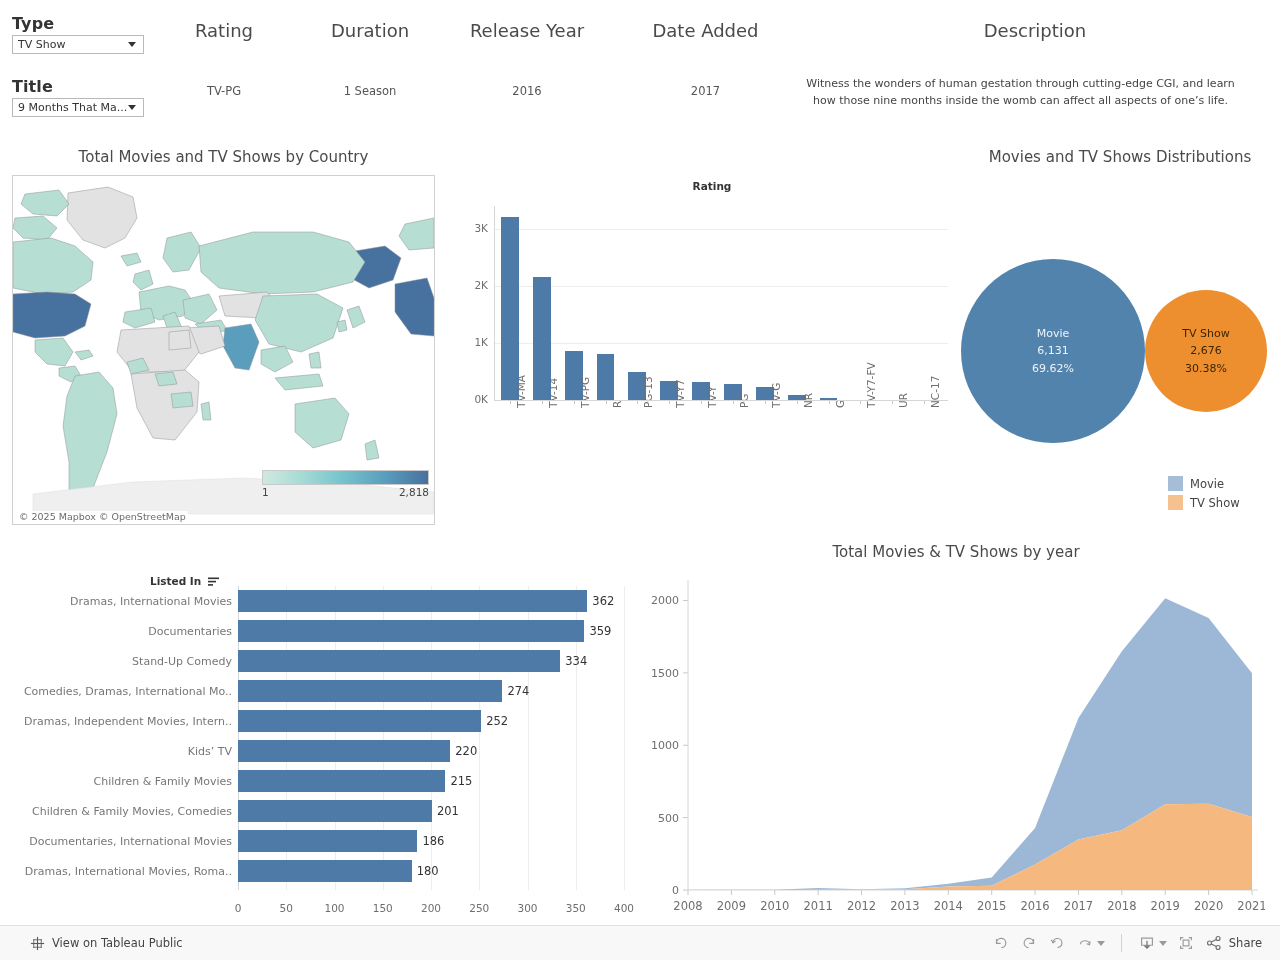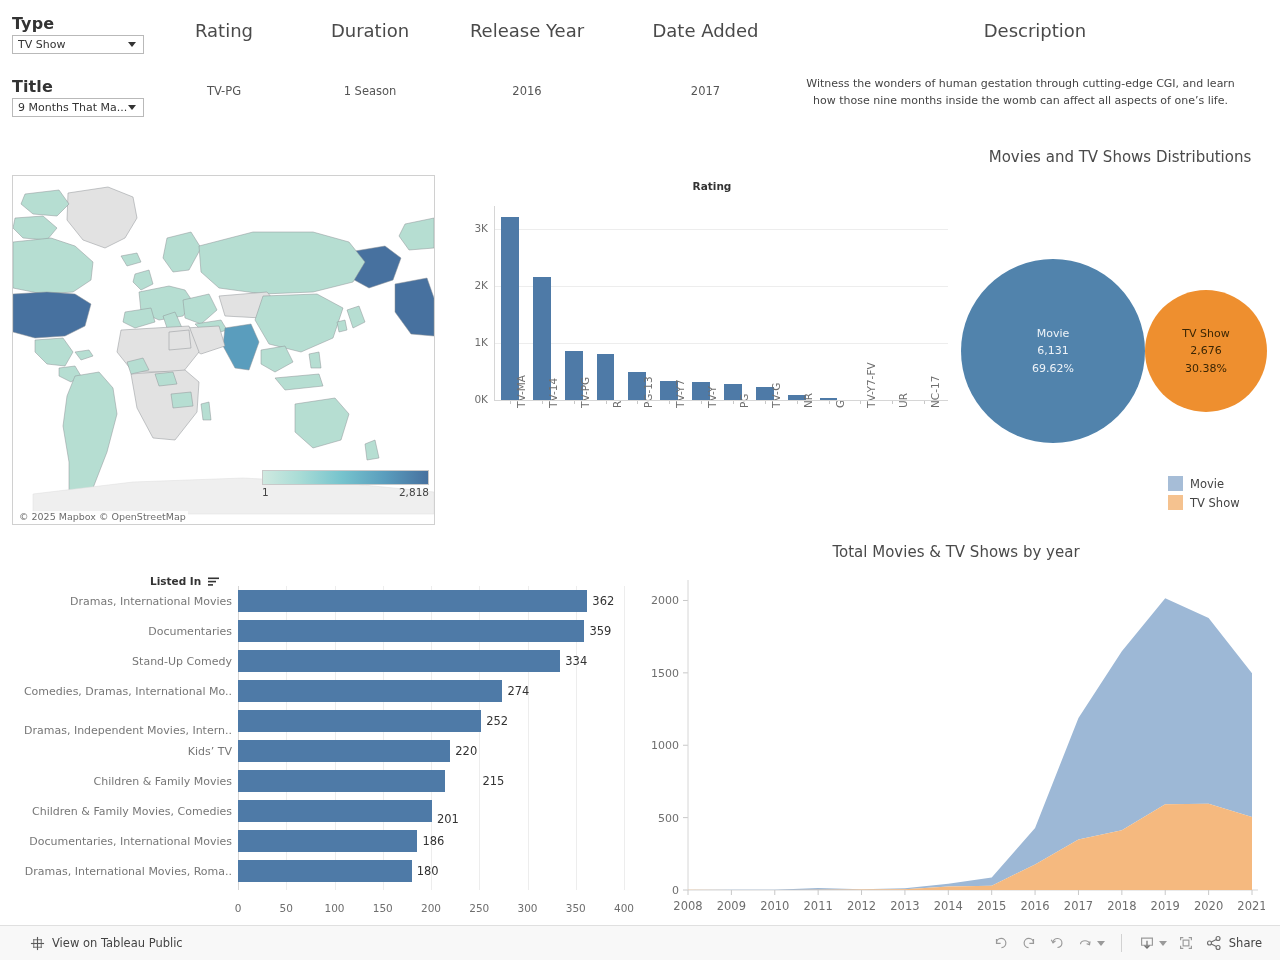--- a/index.html
+++ b/index.html
@@ -148,20 +148,21 @@
     <div class="hdr-val">2017</div>
   </div>
 
   <div class="hdr-col" style="left:930px; top:20px; width:210px;">
     <div class="hdr-title">Description</div>
   </div>
   <div class="hdr-col" style="left:798px; top:76px; width:445px;">
     <div class="desc-text">Witness the wonders of human gestation through cutting-edge CGI, and learn how those nine months inside the womb can affect all aspects of one’s life.</div>
   </div>
 
+  <div class="panel-title" style="left:12px; top:148px; width:423px;">Total Movies and TV Shows by Country</div>
 
   <div id="map-panel">
     <svg id="map-svg" width="421" height="348" viewBox="0 0 421 348">
       <rect x="0" y="0" width="421" height="348" fill="#ffffff"></rect>
       <g stroke="#8e9396" stroke-width="0.5" stroke-linejoin="round">
 
         <path d="M55 17 L95 11 L120 21 L124 42 L112 62 L92 72 L70 64 L54 44 Z" fill="#e2e2e2"></path>
 
         <path d="M12 18 L46 14 L56 28 L44 40 L20 38 L8 28 Z" fill="#b6ded2"></path>
         <path d="M2 42 L30 40 L44 52 L34 64 L10 62 L0 52 Z" fill="#b6ded2"></path>
@@ -364,32 +365,32 @@
       <div class="gval" style="left: 592.33px; top: 12px;">362</div>
       <div class="gname" style="left: 0px; width: 232px; top: 43px;">Documentaries</div>
       <div class="gbar" style="left: 238px; top: 38px; width: 346.435px; height: 22px; background: rgb(78, 122, 167);"></div>
       <div class="gval" style="left: 589.435px; top: 42px;">359</div>
       <div class="gname" style="left: 0px; width: 232px; top: 73px;">Stand-Up Comedy</div>
       <div class="gbar" style="left: 238px; top: 68px; width: 322.31px; height: 22px; background: rgb(78, 122, 167);"></div>
       <div class="gval" style="left: 565.31px; top: 72px;">334</div>
       <div class="gname" style="left: 0px; width: 232px; top: 103px;">Comedies, Dramas, International Mo..</div>
       <div class="gbar" style="left: 238px; top: 98px; width: 264.41px; height: 22px; background: rgb(78, 122, 167);"></div>
       <div class="gval" style="left: 507.41px; top: 102px;">274</div>
-      <div class="gname" style="left: 0px; width: 232px; top: 142px; padding-left: 8px;">Dramas, Independent Movies, Intern..</div>
+      <div class="gname" style="left: 0px; width: 232px; top: 133px; padding-left: 8px;">Dramas, Independent Movies, Intern..</div>
       <div class="gbar" style="left: 238px; top: 128px; width: 243.18px; height: 22px; background: rgb(78, 122, 167);"></div>
       <div class="gval" style="left: 486.18px; top: 132px;">252</div>
       <div class="gname" style="left: 0px; width: 232px; top: 163px;">Kids’ TV</div>
       <div class="gbar" style="left: 238px; top: 158px; width: 212.3px; height: 22px; background: rgb(78, 122, 167);"></div>
       <div class="gval" style="left: 455.3px; top: 162px;">220</div>
       <div class="gname" style="left: 0px; width: 232px; top: 193px;">Children &amp; Family Movies</div>
       <div class="gbar" style="left: 238px; top: 188px; width: 207.475px; height: 22px; background: rgb(78, 122, 167);"></div>
-      <div class="gval" style="left: 450.475px; top: 192px; margin-left: 32px;">215</div>
+      <div class="gval" style="left: 450.475px; top: 192px;">215</div>
       <div class="gname" style="left: 0px; width: 232px; top: 223px; padding-left: 28px;">Children &amp; Family Movies, Comedies</div>
       <div class="gbar" style="left: 238px; top: 218px; width: 193.965px; height: 22px; background: rgb(78, 122, 167);"></div>
-      <div class="gval" style="left: 436.965px; top: 230px;">201</div>
+      <div class="gval" style="left: 436.965px; top: 222px;">201</div>
       <div class="gname" style="left: 0px; width: 232px; top: 253px;">Documentaries, International Movies</div>
       <div class="gbar" style="left: 238px; top: 248px; width: 179.49px; height: 22px; background: rgb(78, 122, 167);"></div>
       <div class="gval" style="left: 422.49px; top: 252px;">186</div>
       <div class="gname" style="left: 0px; width: 232px; top: 283px;">Dramas, International Movies, Roma..</div>
       <div class="gbar" style="left: 238px; top: 278px; width: 173.7px; height: 22px; background: rgb(78, 122, 167);"></div>
       <div class="gval" style="left: 416.7px; top: 282px;">180</div>
     </div>
 
   <div class="panel-title" style="left:700px; top:543px; width:512px;">Total Movies &amp; TV Shows by year</div>
 

